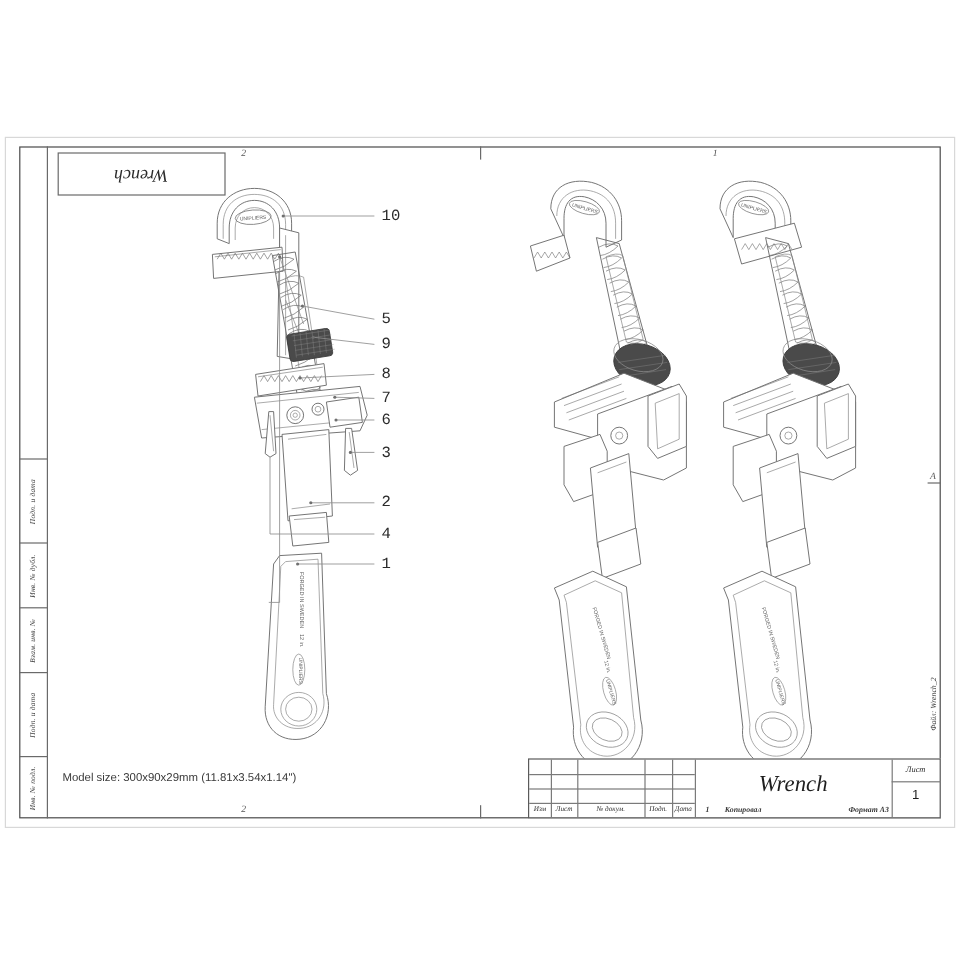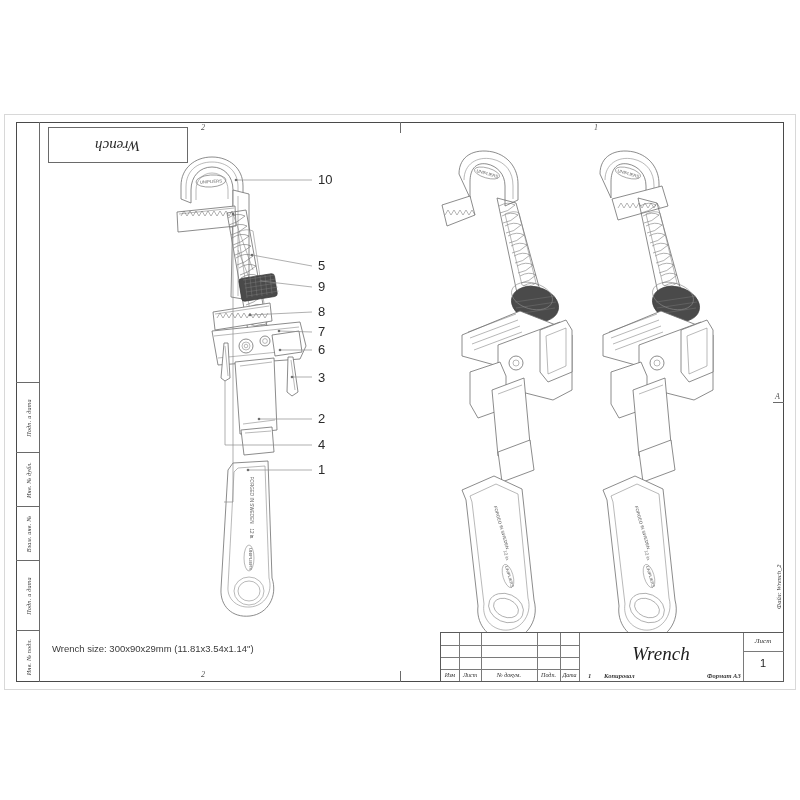--- a/index.html
+++ b/index.html
@@ -160,21 +160,21 @@
     position: absolute;
     left: 52px; top: 643px;
     font-family: "Liberation Sans", sans-serif;
     font-size: 9.5px;
     color: #3a3a3a;
     white-space: nowrap;
   }
   
   .balloon {
     position: absolute;
-    font-family: Liberation Sans, sans-serif;
+    font-family: Liberation Mono, monospace;
     font-size: 13px;
     color: #2b2b2b;
     white-space: nowrap;
   }
   
   svg.draw {
     position: absolute;
     left: 0; top: 0;
     width: 800px; height: 800px;
     pointer-events: none;
@@ -480,21 +480,21 @@
   <div class="balloon" style="left:318px; top:258px;">5</div>
   <div class="balloon" style="left:318px; top:279px;">9</div>
   <div class="balloon" style="left:318px; top:304px;">8</div>
   <div class="balloon" style="left:318px; top:324px;">7</div>
   <div class="balloon" style="left:318px; top:342px;">6</div>
   <div class="balloon" style="left:318px; top:370px;">3</div>
   <div class="balloon" style="left:318px; top:411px;">2</div>
   <div class="balloon" style="left:318px; top:437px;">4</div>
   <div class="balloon" style="left:318px; top:462px;">1</div>
 
-  <div class="model-note">Wrench size: 300x90x29mm (11.81x3.54x1.14")</div>
+  <div class="model-note">Model size: 300x90x29mm (11.81x3.54x1.14")</div>
 
   <div class="title-block">
     <div class="tb-grid">
 
       <div class="tb-line" style="left:0; top:12px; width:138px; height:1px;"></div>
       <div class="tb-line" style="left:0; top:24px; width:138px; height:1px;"></div>
       <div class="tb-line" style="left:0; top:36px; width:138px; height:1px;"></div>
       <div class="tb-line" style="left:302px; top:18px; width:41px; height:1px;"></div>
 
       <div class="tb-line" style="left:18px; top:0; width:1px; height:48px;"></div>

